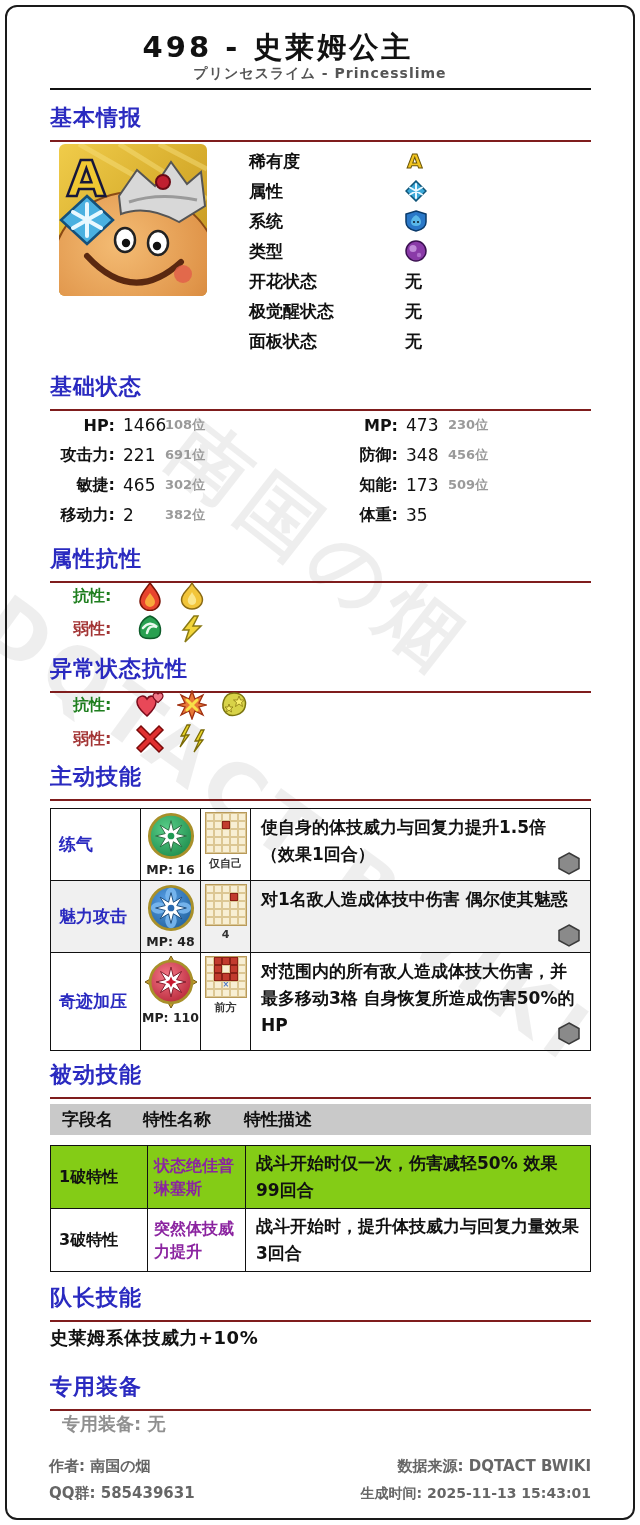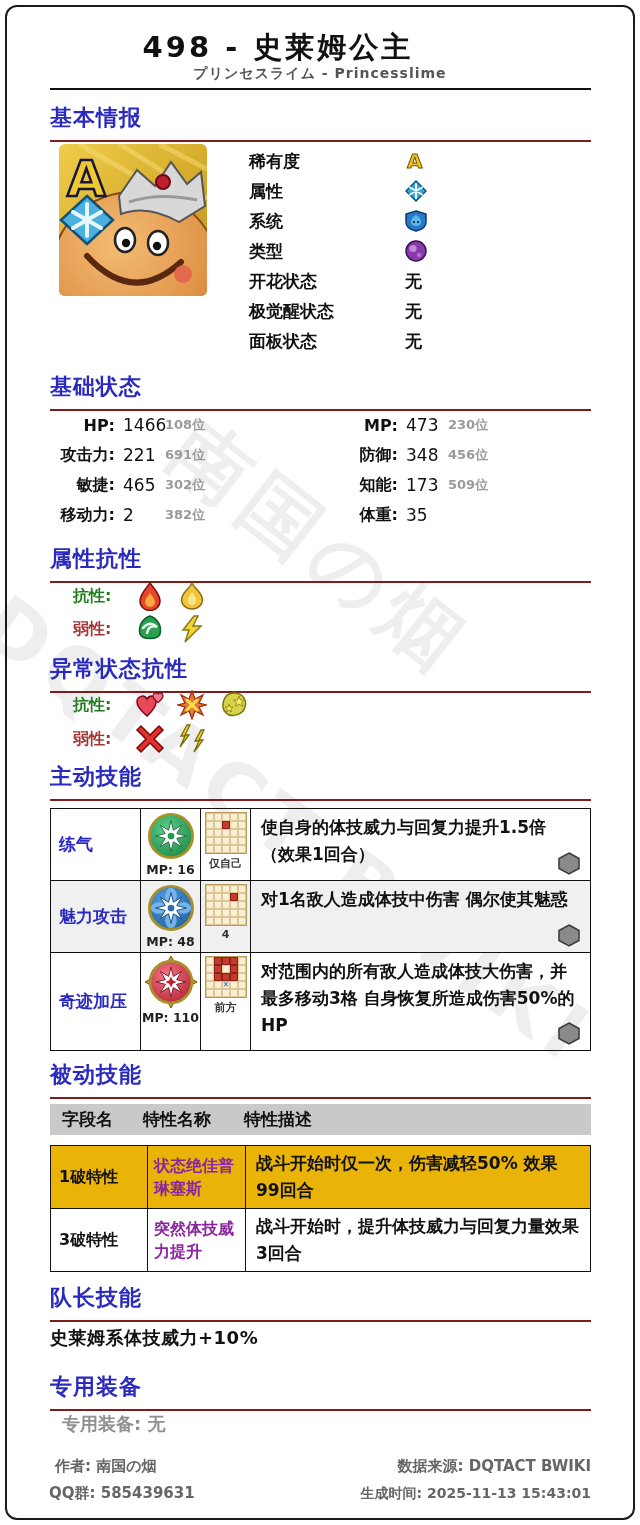--- a/index.html
+++ b/index.html
@@ -74,32 +74,32 @@
   .rgrid span { border:1px solid #dcc794; font-size:8px; line-height:6px; text-align:center;
                 font-weight:bold; color:#4a78c8; overflow:hidden; }
   .rgrid span.red { background:#c23b2e; border-color:#8a2016; }
 
   
   .ptable-head { left:50px; top:1104px; width:541px; height:31px; background:#c9c9c9;
                  display:flex; align-items:center; font-size:17px; font-weight:bold; }
   .ph1{width:93px; padding-left:12px;} .ph2{width:101px;} .ph3{flex:1;}
   .ptable { left:50px; top:1145px; width:540px; border-collapse:collapse; table-layout:fixed; }
   .ptable td { border:1.5px solid #111; vertical-align:middle; }
-  .ptable tr.r1 { background:#eab308; height:60px; }
+  .ptable tr.r1 { background:#84cc16; height:60px; }
   .ptable tr.r2 { background:#ffffff; height:61px; }
   .pcol1{width:97px;} .pcol2{width:98px;} .pcol3{width:345px;}
   .cell-field { font-size:16px; font-weight:bold; padding-left:8px; }
   .cell-pname { color:#8b24a0; font-size:16px; font-weight:bold; padding:4px 6px; line-height:23px; }
   .cell-pdesc { font-size:17px; font-weight:600; line-height:27px; padding:4px 10px; }
 
   .leader-text { left:50px; top:1326px; font-size:18px; font-weight:bold; letter-spacing:0.5px; }
   .equip-text  { left:62px; top:1412px; font-size:18px; font-weight:bold; color:#909090; }
 
   .foot { color:#666; font-weight:600; }
-  #foot-author { left:55px; top:1457px; font-size:15px; }
+  #foot-author { left:49px; top:1457px; font-size:15px; }
   #foot-qq     { left:49px; top:1484px; font-size:15px; }
   #foot-src    { right:49px; top:1457px; font-size:15px; text-align:right; }
   #foot-time   { right:49px; top:1485px; font-size:14px; text-align:right; }
 </style>
 </head>
 <body>
 
 <div class="page">
   <div class="frame"></div>
 

